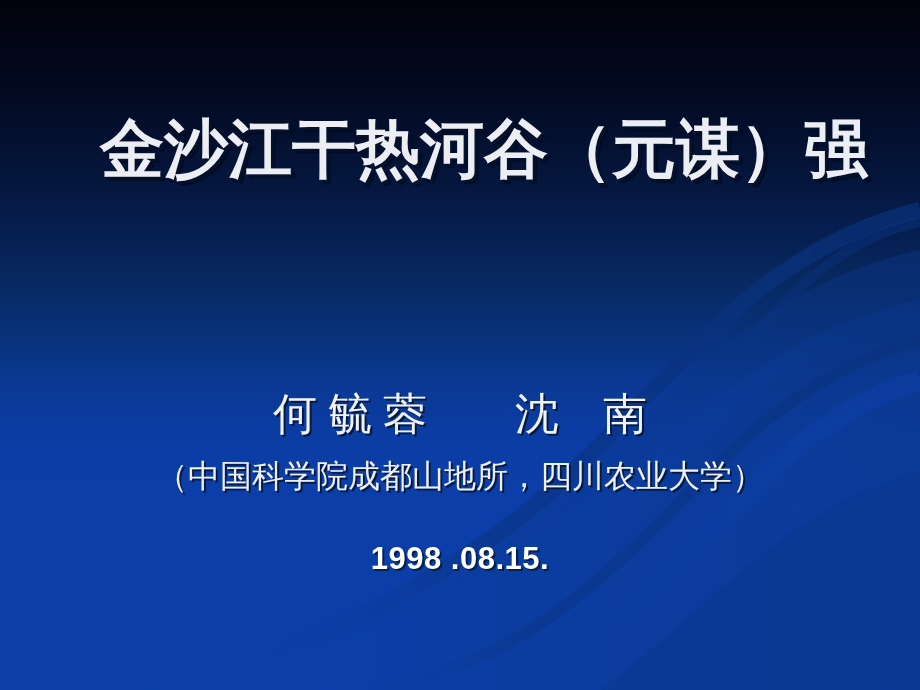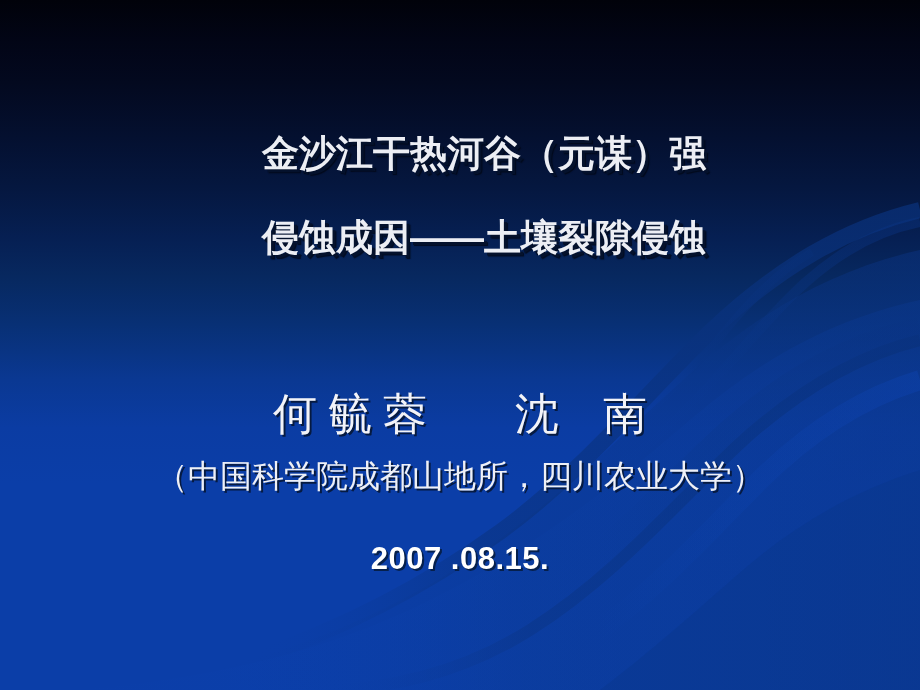--- a/index.html
+++ b/index.html
@@ -49,29 +49,29 @@
 
   .title-block {
     position: absolute;
     left: 0;
     top: 112px;
     width: 920px;
     text-align: center;
   }
   .title-line {
     color: #eceef4;
-    font-size: 37px;
+    font-size: 64px;
     line-height: 84px;
     font-weight: 700;
     letter-spacing: 0px;
     white-space: nowrap;
     text-shadow:
       3px 3px 0 #04112c,
       4px 4px 1px rgba(2, 8, 24, 0.85);
-    font-family: Liberation Sans, sans-serif;
+    font-family: Liberation Mono, monospace;
     margin-left: 48px;
   }
 
   .authors {
     position: absolute;
     left: 0;
     top: 393px;
     width: 920px;
     text-align: center;
     color: #f2f3f8;
@@ -159,23 +159,22 @@
         <path d="M920,470 C850,492 790,528 736,576 C686,620 640,660 600,690 L920,690 Z" fill="#0a3display" opacity="0"></path>
         <path d="M920,470 C850,492 790,528 736,576 C686,620 640,660 600,690 L920,690 Z" fill="#0a3584" opacity="0.30"></path>
       </g>
     </svg>
   </div>
 
   <div class="content">
 
     <div class="title-block">
       <div class="title-line">金沙江干热河谷（元谋）强</div>
-      <div class="title-line">侵蚀成因——土壤裂隙侵蚀</div>
     </div>
 
     <div class="authors">何 毓 蓉　　沈　南</div>
 
     <div class="affiliation">（中国科学院成都山地所，四川农业大学）</div>
 
-    <div class="date">2007 .08.15.</div>
+    <div class="date">1998 .08.15.</div>
 
   </div>
 </div>
 
 </body></html>

